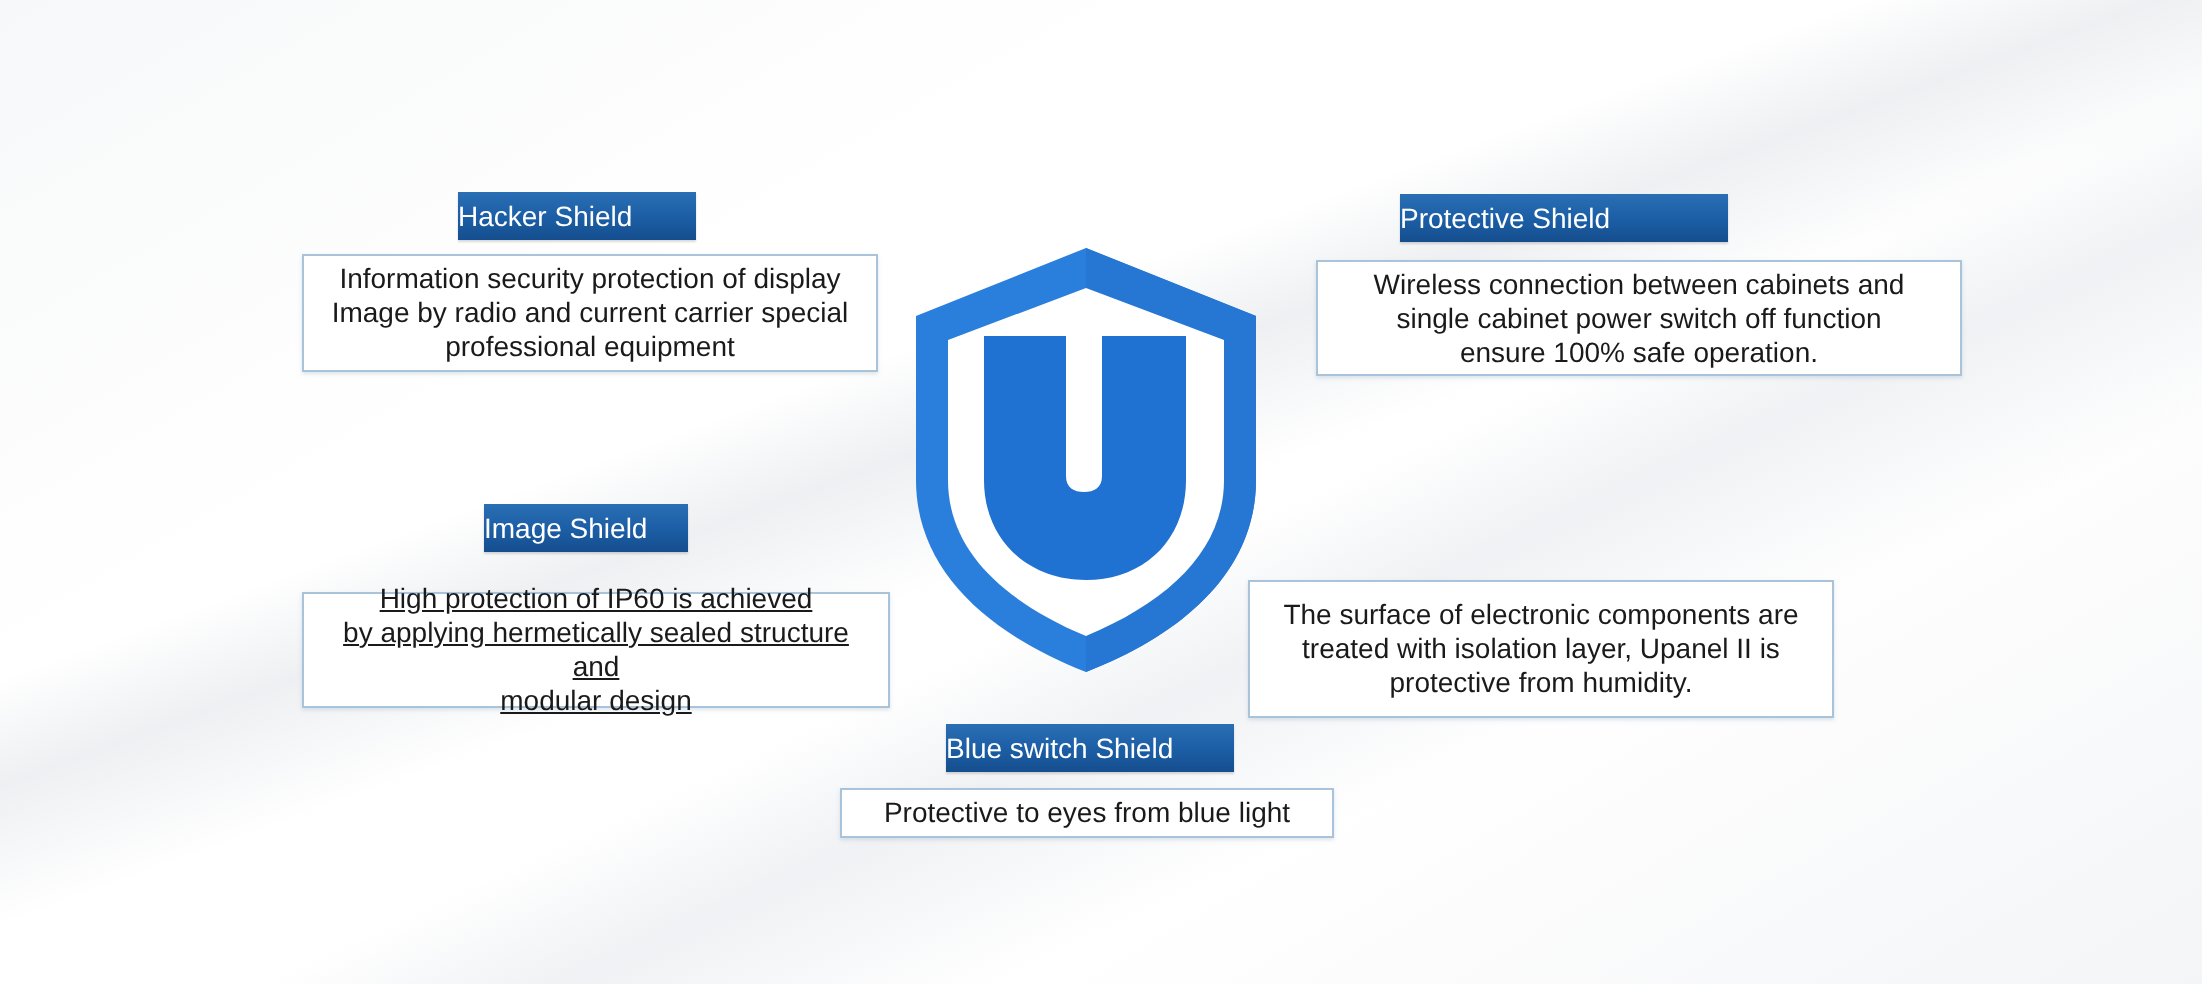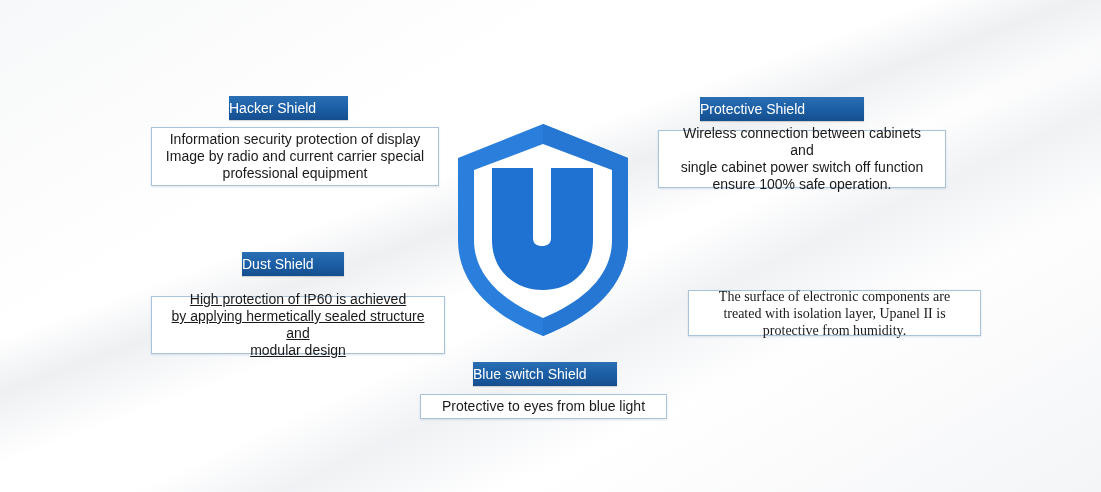--- a/index.html
+++ b/index.html
@@ -42,39 +42,39 @@
 </div>
 <div class="box" style="left:151px; top:127px; width:288px; height:59px;">
   <span class="inner">Information security protection of display
 Image by radio and current carrier special
 professional equipment</span>
 </div>
 
 <div class="label" style="left:700px; top:97px; width:164px;">
   <span>Protective Shield</span>
 </div>
-<div class="box" style="left:658px; top:130px; width:288px; height:58px;">
+<div class="box" style="left:658px; top:130px; width:323px; height:58px;">
   <span class="inner">Wireless connection between cabinets and
 single cabinet power switch off function
 ensure 100% safe operation.</span>
 </div>
 
 <div class="label" style="left:242px; top:252px; width:102px;">
-  <span>Dust Shield</span>
+  <span>Image Shield</span>
 </div>
 <div class="box" style="left:151px; top:296px; width:294px; height:58px;text-decoration:underline;">
   <span class="inner">High protection of  IP60 is achieved
 by applying hermetically sealed structure and
 modular design</span>
 </div>
 
 <div class="label" style="left:709px; top:259px; width:164px;margin-top:39px;">
   <span>Humidity Shield</span>
 </div>
-<div class="box" style="left:688px; top:290px; width:293px; height:46px;font-family:Liberation Serif, serif;">
+<div class="box" style="left:624px; top:290px; width:293px; height:69px;">
   <span class="inner">The surface of electronic components are
 treated with isolation layer, Upanel II is
 protective from humidity.</span>
 </div>
 
 <div class="label" style="left:473px; top:362px; width:144px;">
   <span>Blue switch Shield</span>
 </div>
 <div class="box" style="left:420px; top:394px; width:247px; height:25px;">
   <span class="inner">Protective to eyes from blue light</span>

